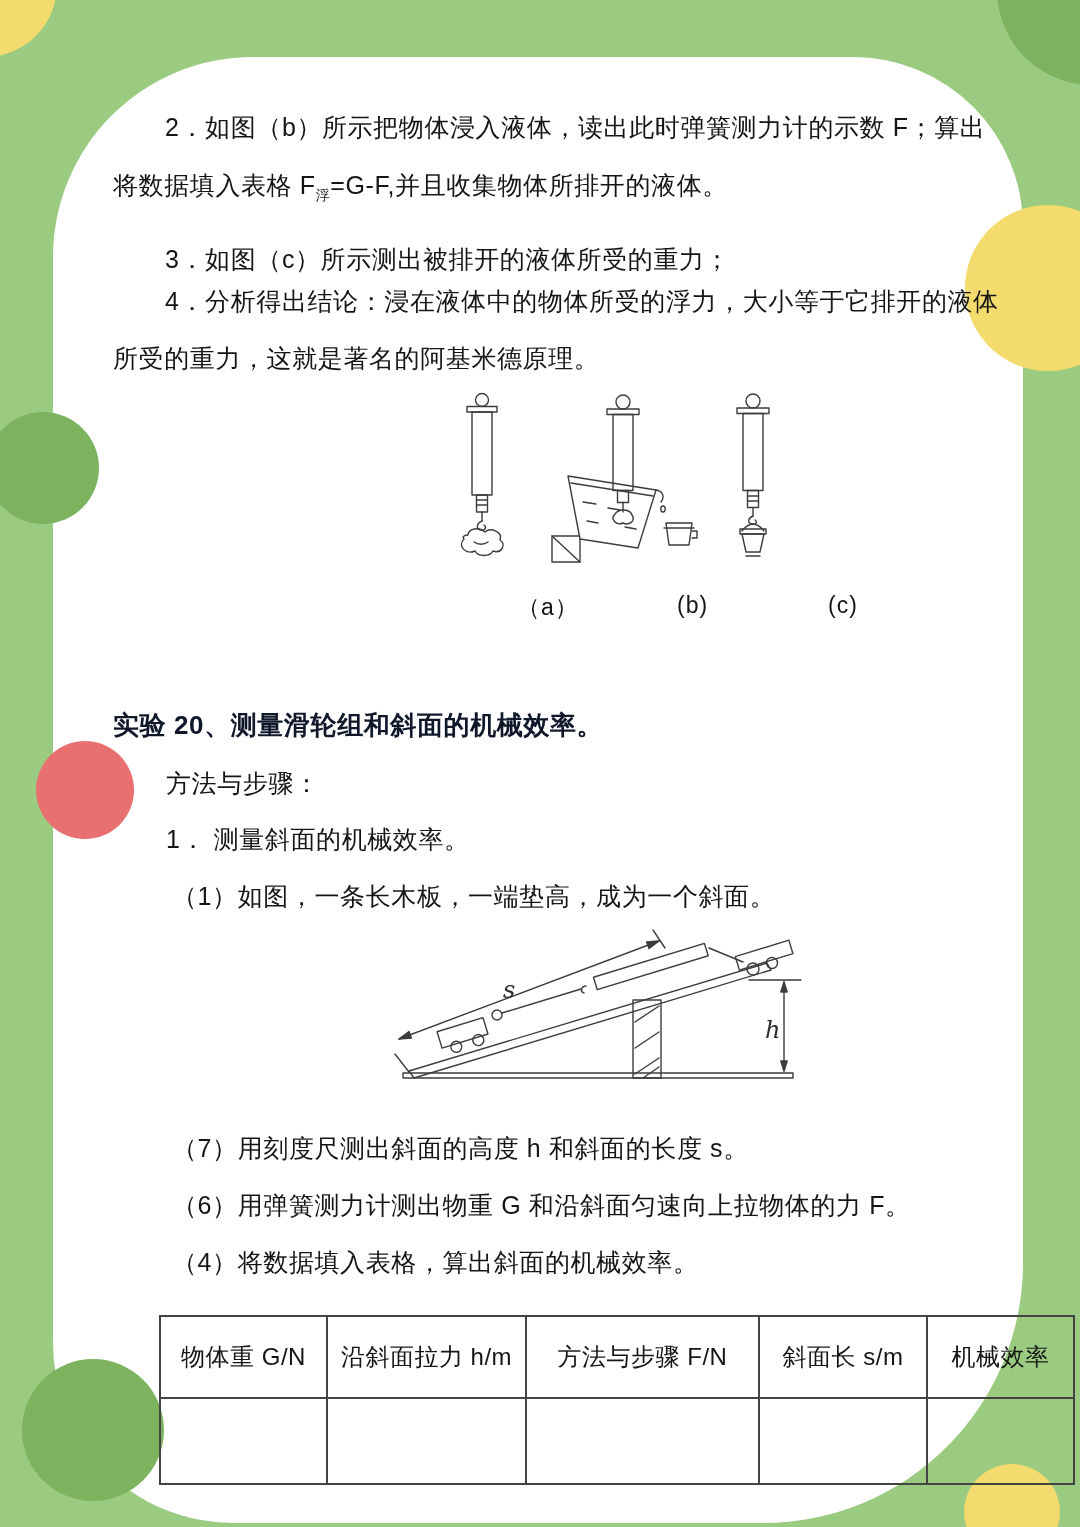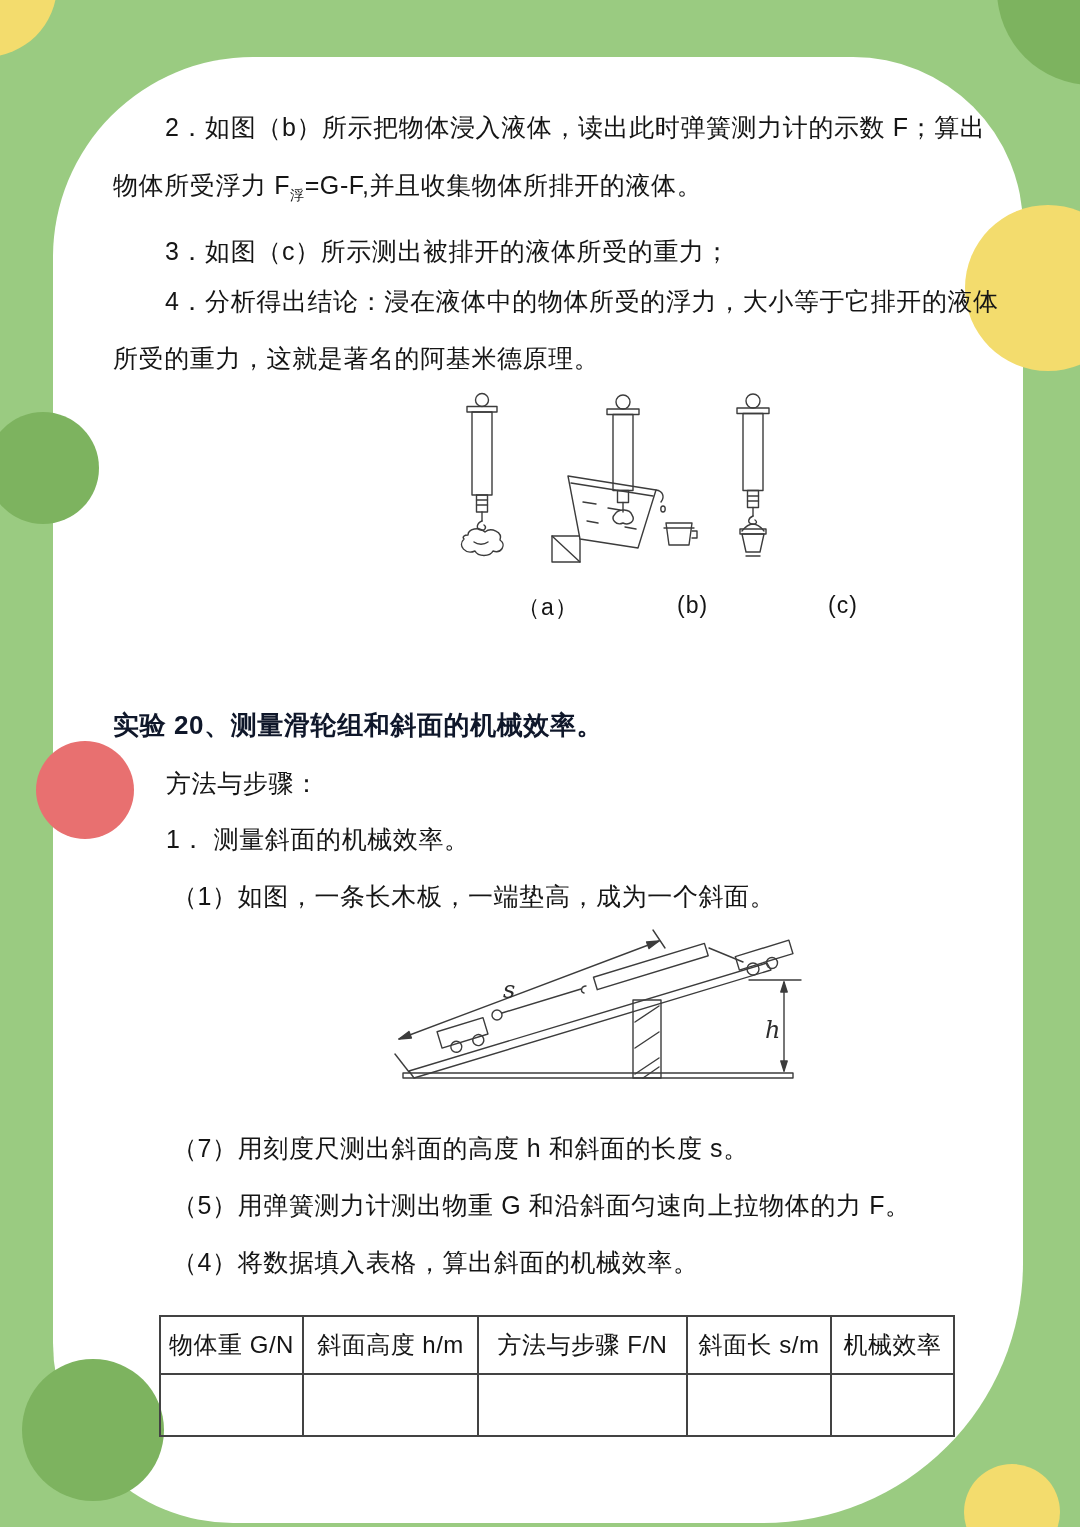--- a/index.html
+++ b/index.html
@@ -39,21 +39,21 @@
   table.data{
     position:absolute;left:159px;top:1315px;
     border-collapse:collapse;
     table-layout:fixed;
   }
   table.data th, table.data td{
     border:2.5px solid #434343;
     font-size:24px;
     font-weight:normal;
     text-align:center;
-    padding:0;
+    padding:12px;
     letter-spacing:0.5px;
   }
   table.data th{height:56px;}
   table.data td{height:60px;}
 </style>
 </head>
 <body>
 
 <div class="page">
 
@@ -65,24 +65,24 @@
   <div class="circle" style="left:-13px;top:412px;width:112px;height:112px;background:#7db35f;"></div>
   <div class="circle" style="left:36px;top:741px;width:98px;height:98px;background:#e87070;"></div>
   <div class="circle" style="left:22px;top:1359px;width:142px;height:142px;background:#7db35f;"></div>
   <div class="circle" style="left:964px;top:1464px;width:96px;height:96px;background:#f3dc6d;"></div>
 
   <div class="content">
 
     <div class="t" style="left:165px;top:112px">2．如图（b）所示把物体浸入液体，读出此时弹簧测力计的示数 F；算出</div>
 
     <div class="t" style="left:113px;top:170px">
-      <span>物体所受浮力 F</span><sub class="sub">浮</sub><span>=G-F,并且收集物体所排开的液体。</span>
+      <span>将数据填入表格 F</span><sub class="sub">浮</sub><span>=G-F,并且收集物体所排开的液体。</span>
     </div>
 
-    <div class="t" style="left:165px;top:236px">3．如图（c）所示测出被排开的液体所受的重力；</div>
+    <div class="t" style="left:165px;top:244px">3．如图（c）所示测出被排开的液体所受的重力；</div>
 
     <div class="t" style="left:165px;top:286px">4．分析得出结论：浸在液体中的物体所受的浮力，大小等于它排开的液体</div>
 
     <div class="t" style="left:113px;top:343px">所受的重力，这就是著名的阿基米德原理。</div>
 
     <svg style="left:440px;top:390px" width="440" height="195" viewBox="0 0 440 195">
 
       <g class="ink">
         <circle cx="42" cy="10" r="6.5"></circle>
         <rect x="27" y="16.5" width="30" height="5.5"></rect>
@@ -189,29 +189,29 @@
         <line x1="356" y1="60" x2="408" y2="60"></line>
         <line x1="391" y1="62" x2="391" y2="151"></line>
         <polygon points="391,62 387.8,72 394.2,72" fill="#3c3c3c"></polygon>
         <polygon points="391,151 387.8,141 394.2,141" fill="#3c3c3c"></polygon>
         <text class="dimtext" x="372" y="118">h</text>
       </g>
     </svg>
 
     <div class="t" style="left:172px;top:1133px">（7）用刻度尺测出斜面的高度 h 和斜面的长度 s。</div>
 
-    <div class="t" style="left:172px;top:1190px">（5）用弹簧测力计测出物重 G 和沿斜面匀速向上拉物体的力 F。</div>
+    <div class="t" style="left:172px;top:1190px">（6）用弹簧测力计测出物重 G 和沿斜面匀速向上拉物体的力 F。</div>
 
     <div class="t" style="left:172px;top:1247px">（4）将数据填入表格，算出斜面的机械效率。</div>
 
     <table class="data">
       <tbody>
           <tr>
         <th style="width:141px">物体重 G/N</th>
-        <th style="width:173px">斜面高度 h/m</th>
+        <th style="width:173px">沿斜面拉力 h/m</th>
         <th style="width:207px">方法与步骤 F/N</th>
         <th style="width:142px">斜面长 s/m</th>
         <th style="width:121px">机械效率</th>
       </tr>
       <tr>
         <td></td>
         <td></td>
         <td></td>
         <td></td>
         <td></td>

